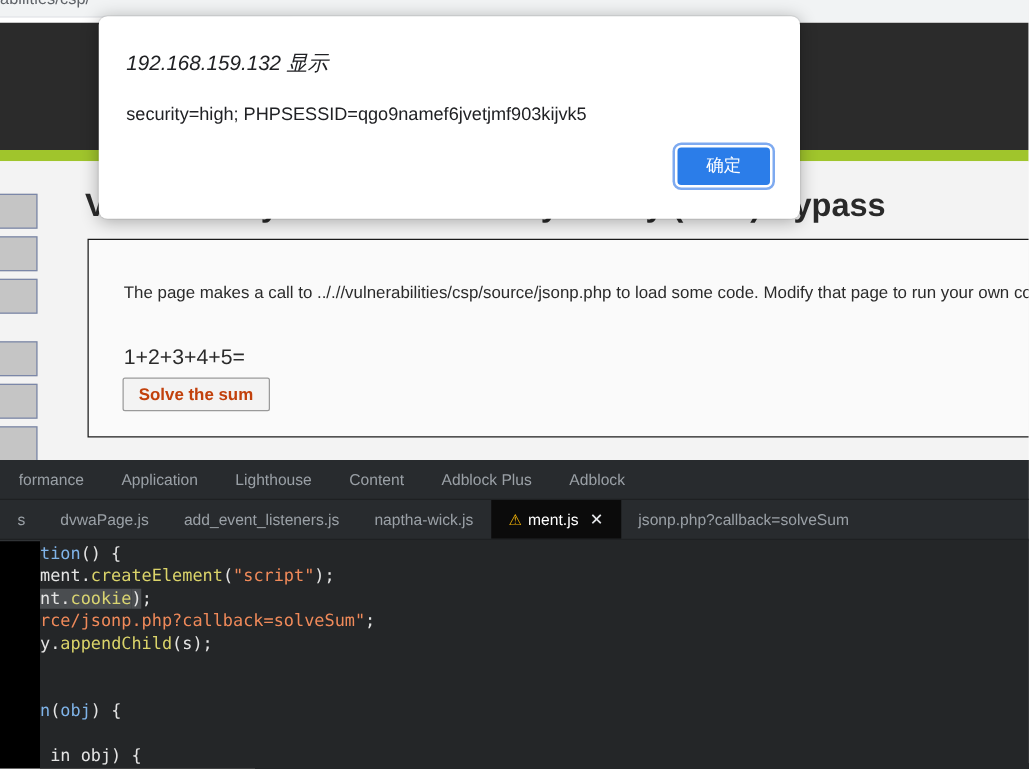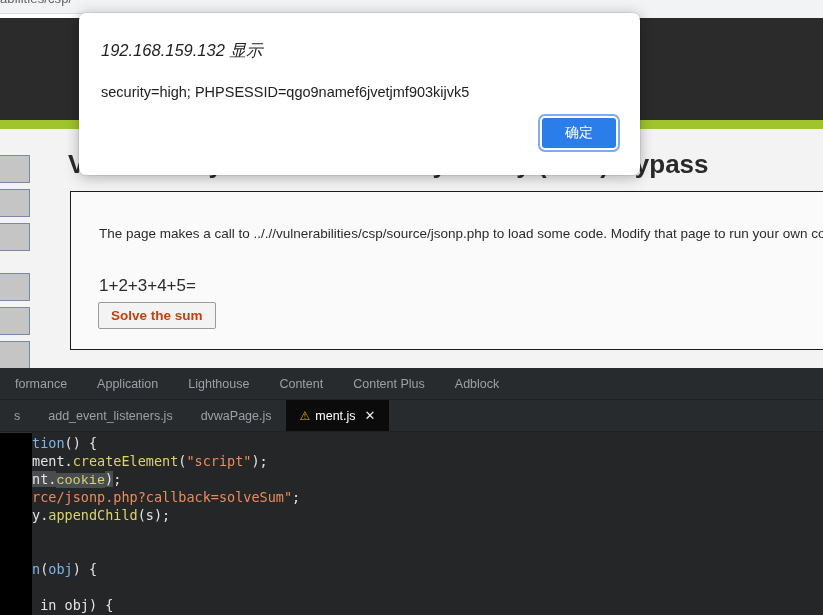--- a/index.html
+++ b/index.html
@@ -170,21 +170,21 @@
     font-family: "DejaVu Sans Mono", monospace;
     font-size: 13.5px; line-height: 18px;
     padding-top: 2px;
     overflow: hidden;
     white-space: pre;
     margin-left: 32px;
   }
   .cl { height: 18px; padding-left: 0; white-space: pre; }
   .tok-kw   { color: #7fb3e8; }
   .tok-fn   { color: #dbd46a; }
-  .tok-prop { color: #d9d471; font-family: Liberation Mono, monospace; }
+  .tok-prop { color: #d9d471; }
   .tok-str  { color: #f08a5a; }
   .tok-pun  { color: #e4e4e4; }
   .tok-plain{ color: #e4e4e4; }
   .sel { background: #4a4d50; text-align: right; }
 
   .dt-scroll-edge {
     position: absolute; left: 0; top: 64px; width: 823px; height: 1px;
     background: #303336;
   }
 </style>
@@ -229,36 +229,42 @@
     <div class="dlg-msg">security=high; PHPSESSID=qgo9namef6jvetjmf903kijvk5</div>
     <button class="dlg-ok">确定</button>
   </div>
 
   <div class="devtools">
     <div class="dt-panels" id="dt-panels">
         <div class="dt-panel">formance</div>
         <div class="dt-panel">Application</div>
         <div class="dt-panel">Lighthouse</div>
         <div class="dt-panel">Content</div>
-        <div class="dt-panel">Content Plus</div>
+        <div class="dt-panel">Adblock Plus</div>
         <div class="dt-panel">Adblock</div>
       </div>
     <div class="dt-files" id="dt-files">
         <div class="dt-file">
           <span>s</span>
         </div>
         <div class="dt-file">
+          <span>dvwaPage.js</span>
+        </div>
+        <div class="dt-file">
           <span>add_event_listeners.js</span>
         </div>
         <div class="dt-file">
-          <span>dvwaPage.js</span>
+          <span>naptha-wick.js</span>
         </div>
         <div class="dt-file active">
           <span class="warn-icon">⚠</span>
           <span>ment.js</span>
           <span class="close-x">✕</span>
         </div>
+        <div class="dt-file">
+          <span>jsonp.php?callback=solveSum</span>
+        </div>
       </div>
     <div class="dt-scroll-edge"></div>
     <div class="dt-code" id="dt-code"><div class="cl"><span class="tok-kw">tion</span><span class="tok-pun">() {</span></div><div class="cl"><span class="tok-plain">ment.</span><span class="tok-fn">createElement</span><span class="tok-pun">(</span><span class="tok-str">"script"</span><span class="tok-pun">);</span></div><div class="cl"><span class="tok-plain sel">nt.</span><span class="tok-prop sel">cookie</span><span class="tok-pun sel">)</span><span class="tok-pun">;</span></div><div class="cl"><span class="tok-str">rce/jsonp.php?callback=solveSum"</span><span class="tok-pun">;</span></div><div class="cl"><span class="tok-plain">y.</span><span class="tok-fn">appendChild</span><span class="tok-pun">(s);</span></div><div class="cl">&nbsp;</div><div class="cl">&nbsp;</div><div class="cl"><span class="tok-kw">n</span><span class="tok-pun">(</span><span class="tok-kw">obj</span><span class="tok-pun">) {</span></div><div class="cl">&nbsp;</div><div class="cl"><span class="tok-pun"> in obj) {</span></div></div>
   </div>
 
 </div>
 
 </body></html>

